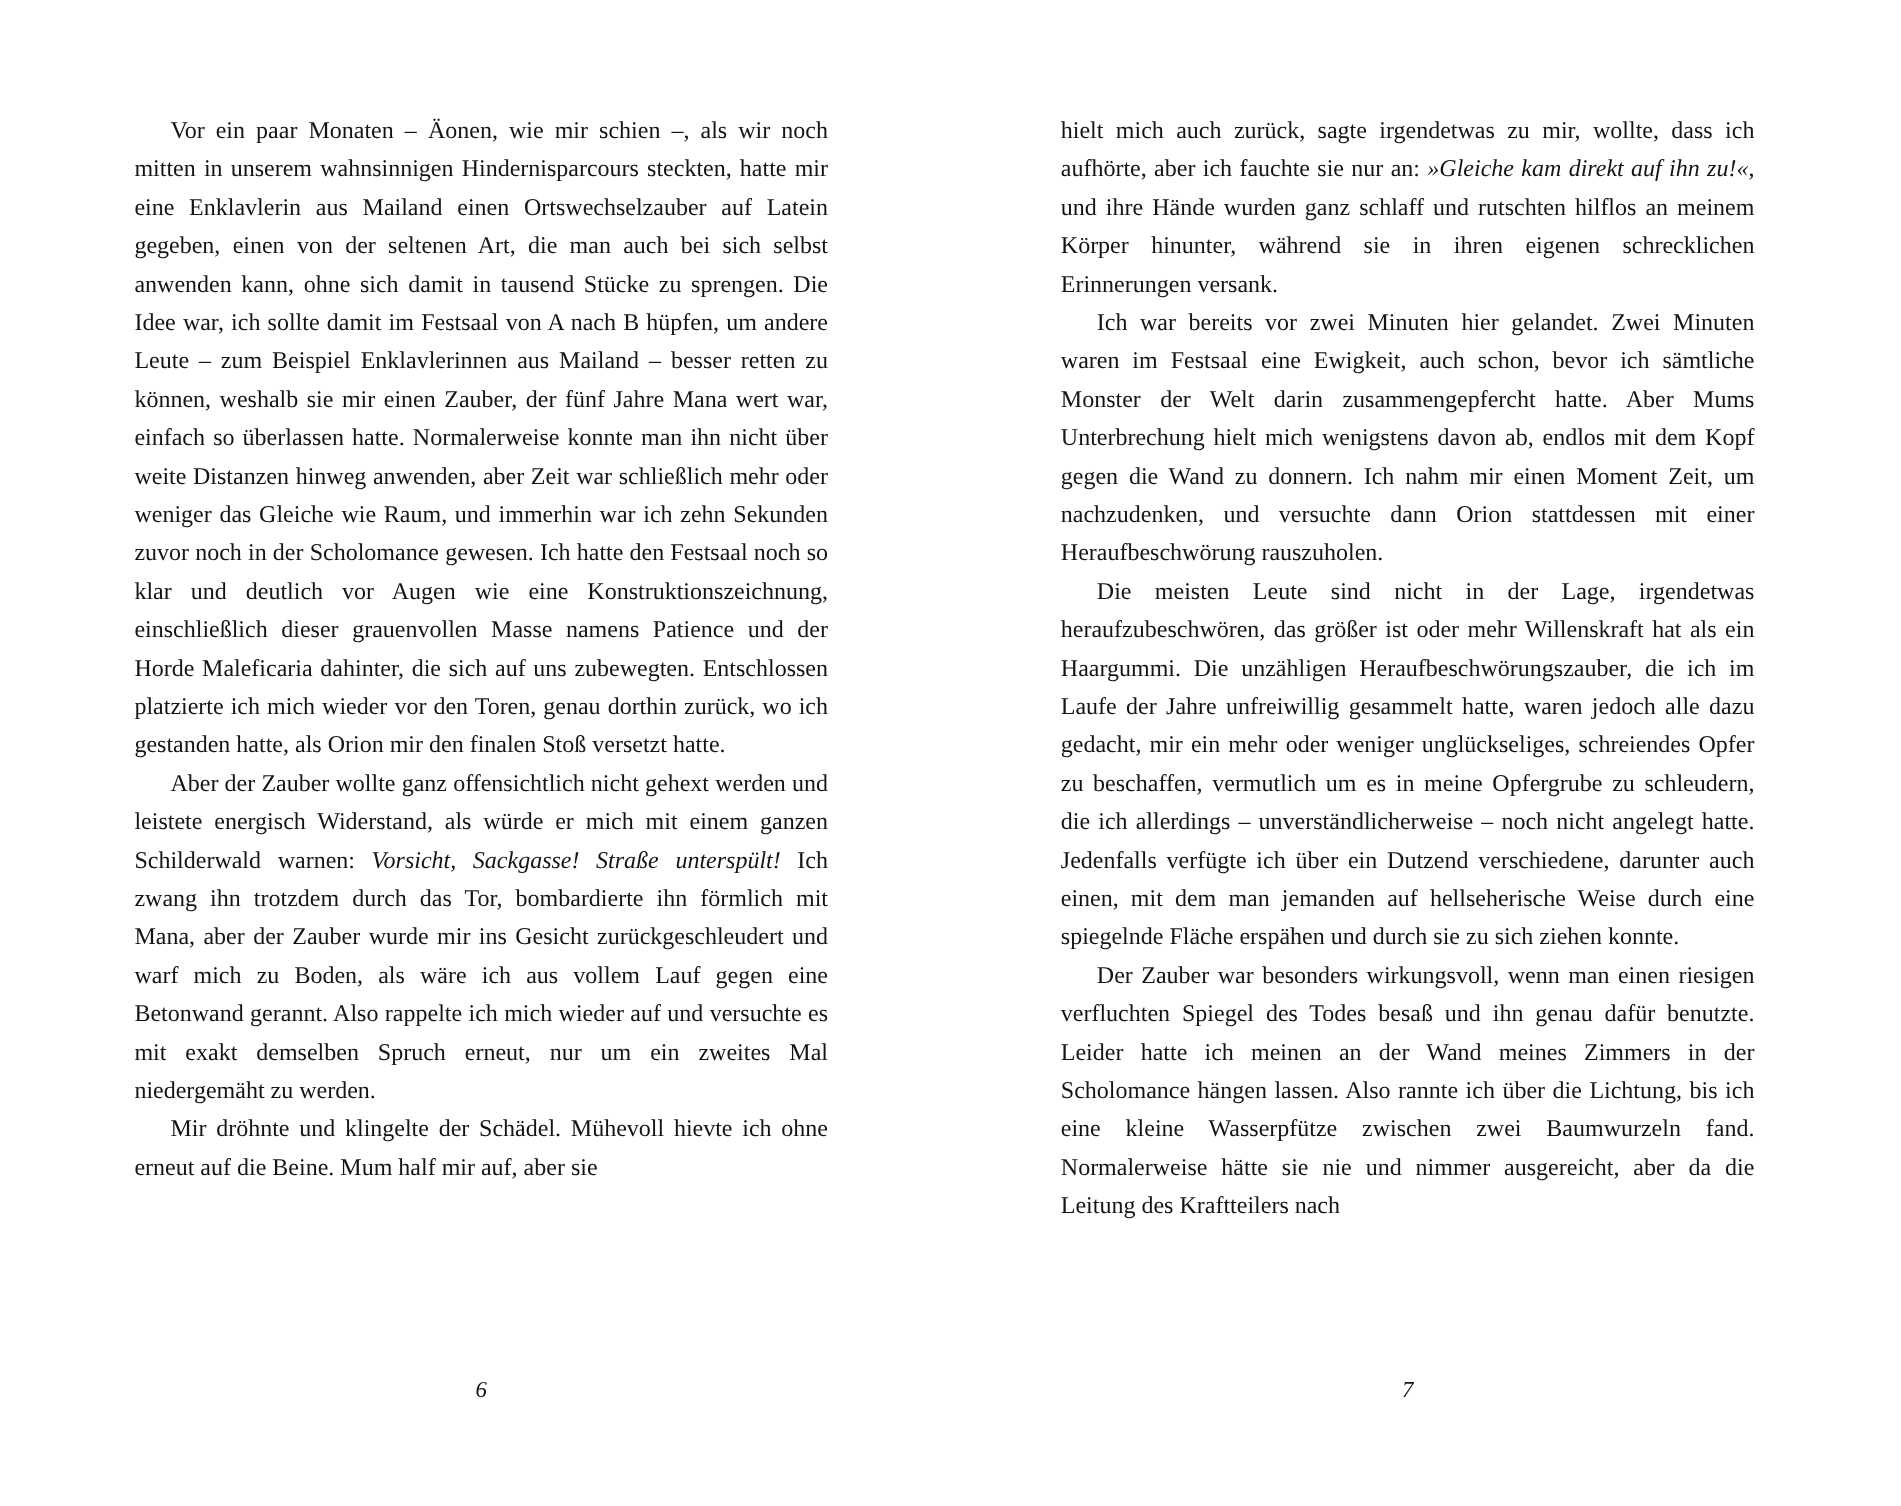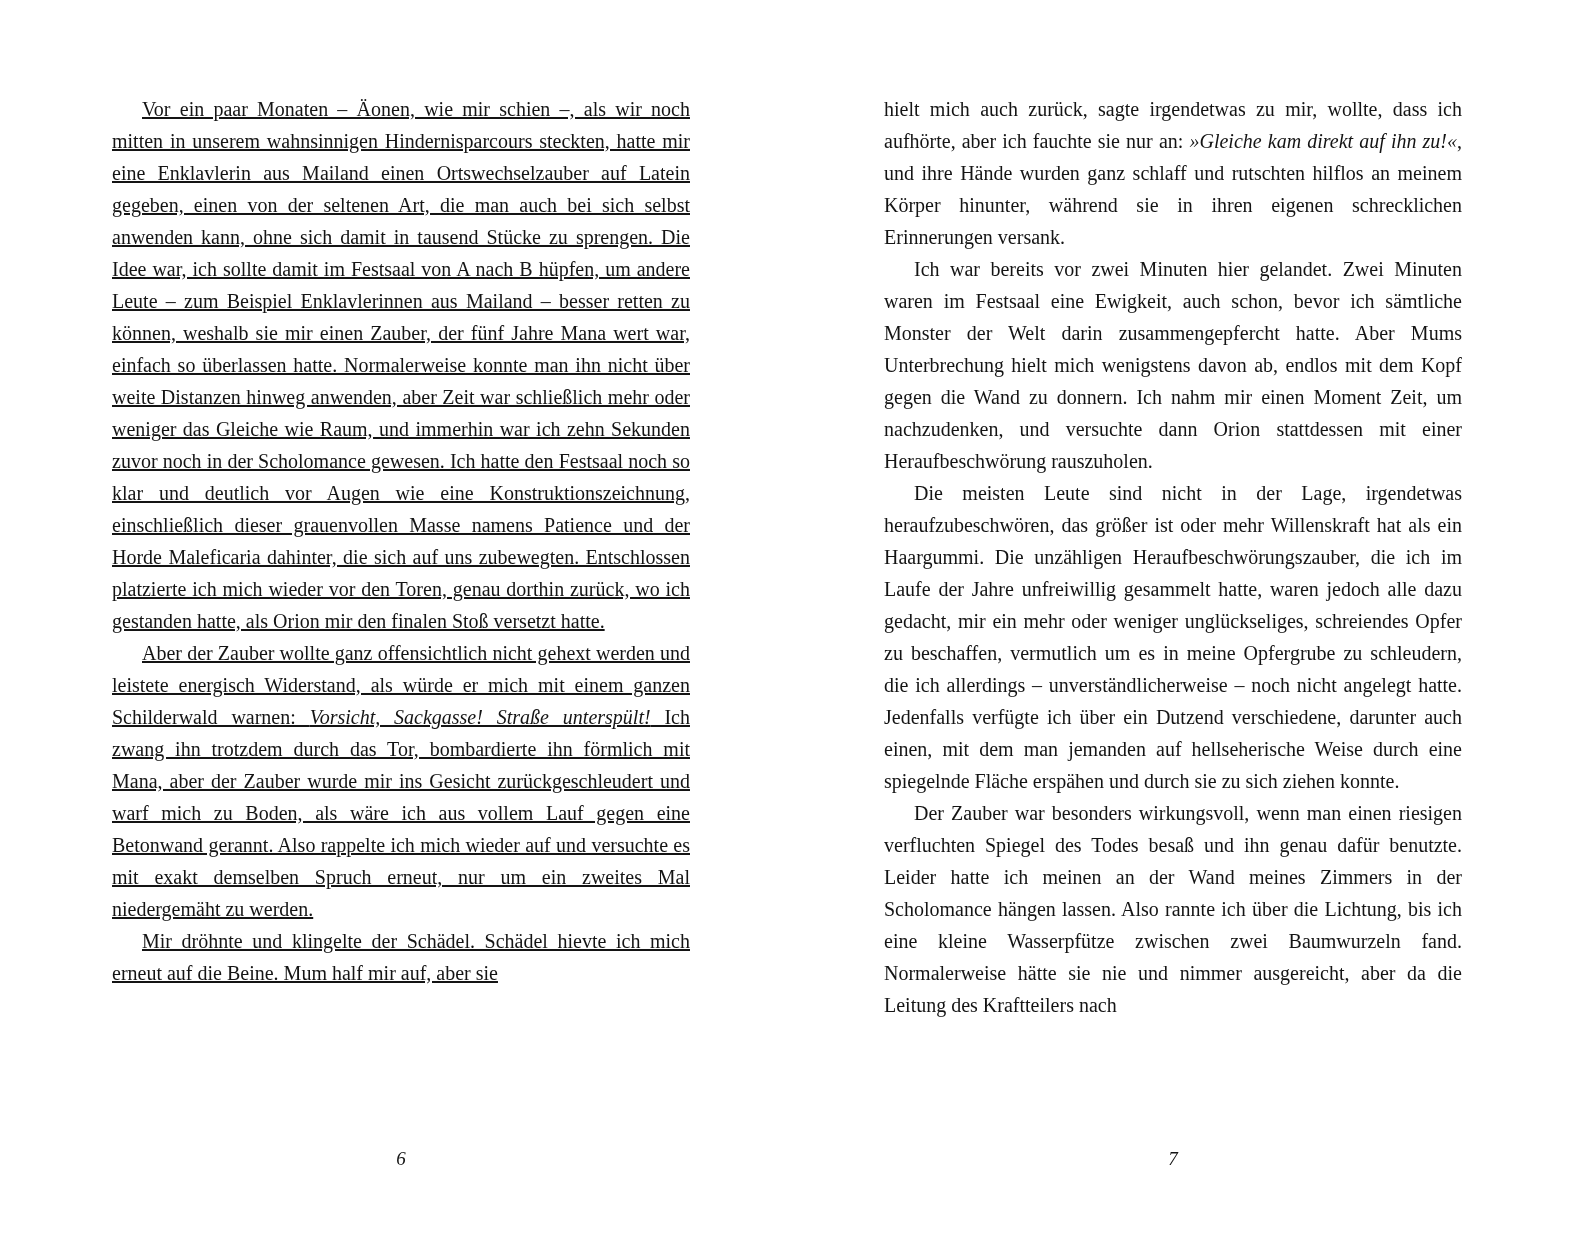--- a/index.html
+++ b/index.html
@@ -21,21 +21,21 @@
   .text-col {
     position: absolute;
     top: 93px;
     width: 578px;
     font-size: 20px;
     line-height: 32px;
     text-align: justify;
     hyphens: auto;
     -webkit-hyphens: auto;
   }
-  .text-col-left  { left: 112px; text-decoration: underline; }
+  .text-col-left  { left: 112px; }
   .text-col-right { left: 884px; }
   .text-col p {
     margin: 0;
     padding: 0;
   }
   .text-col p.indent {
     text-indent: 30px;
   }
   .italic {
     font-style: italic;
@@ -53,21 +53,21 @@
   .page-number-right { left: 884px; }
 </style>
 </head>
 <body>
 
 <div class="spread">
 
   <div class="text-col text-col-left">
     <p class="indent"><span>Vor ein paar Monaten – Äonen, wie mir schien –, als wir noch mitten in unserem wahnsinnigen Hindernisparcours steckten, hatte mir eine Enklavlerin aus Mailand einen Ortswechselzauber auf Latein gegeben, einen von der seltenen Art, die man auch bei sich selbst anwenden kann, ohne sich damit in tausend Stücke zu sprengen. Die Idee war, ich sollte damit im Festsaal von A nach B hüpfen, um andere Leute – zum Beispiel Enklavlerinnen aus Mailand – besser retten zu können, weshalb sie mir einen Zauber, der fünf Jahre Mana wert war, einfach so überlassen hatte. Normalerweise konnte man ihn nicht über weite Distanzen hinweg anwenden, aber Zeit war schließlich mehr oder weniger das Gleiche wie Raum, und immerhin war ich zehn Sekunden zuvor noch in der Scholomance gewesen. Ich hatte den Festsaal noch so klar und deutlich vor Augen wie eine Konstruktionszeichnung, einschließlich dieser grauenvollen Masse namens Patience und der Horde Maleficaria dahinter, die sich auf uns zubewegten. Entschlossen platzierte ich mich wieder vor den Toren, genau dorthin zurück, wo ich gestanden hatte, als Orion mir den finalen Stoß versetzt hatte.</span></p>
     <p class="indent"><span>Aber der Zauber wollte ganz offensichtlich nicht gehext werden und leistete energisch Widerstand, als würde er mich mit einem ganzen Schilderwald warnen: </span><span class="italic">Vorsicht, Sackgasse! Straße unterspült!</span><span> Ich zwang ihn trotzdem durch das Tor, bombardierte ihn förmlich mit Mana, aber der Zauber wurde mir ins Gesicht zurückgeschleudert und warf mich zu Boden, als wäre ich aus vollem Lauf gegen eine Betonwand gerannt. Also rappelte ich mich wieder auf und versuchte es mit exakt demselben Spruch erneut, nur um ein zweites Mal niedergemäht zu werden.</span></p>
-    <p class="indent"><span>Mir dröhnte und klingelte der Schädel. Schädel hievte ich mich erneut auf die Beine. Mum half mir auf, aber sie</span></p>
+    <p class="indent"><span>Mir dröhnte und klingelte der Schädel. Mühevoll hievte ich ohne erneut auf die Beine. Mum half mir auf, aber sie</span></p>
   </div>
 
   <div class="page-number page-number-left">6</div>
 
   <div class="text-col text-col-right">
     <p><span>hielt mich auch zurück, sagte irgendetwas zu mir, wollte, dass ich aufhörte, aber ich fauchte sie nur an: </span><span class="italic">»Gleiche kam direkt auf ihn zu!«</span><span>, und ihre Hände wurden ganz schlaff und rutschten hilflos an meinem Körper hinunter, während sie in ihren eigenen schrecklichen Erinnerungen versank.</span></p>
     <p class="indent"><span>Ich war bereits vor zwei Minuten hier gelandet. Zwei Minuten waren im Festsaal eine Ewigkeit, auch schon, bevor ich sämtliche Monster der Welt darin zusammengepfercht hatte. Aber Mums Unterbrechung hielt mich wenigstens davon ab, endlos mit dem Kopf gegen die Wand zu donnern. Ich nahm mir einen Moment Zeit, um nachzudenken, und versuchte dann Orion stattdessen mit einer Heraufbeschwörung rauszuholen.</span></p>
     <p class="indent"><span>Die meisten Leute sind nicht in der Lage, irgendetwas heraufzubeschwören, das größer ist oder mehr Willenskraft hat als ein Haargummi. Die unzähligen Heraufbeschwörungszauber, die ich im Laufe der Jahre unfreiwillig gesammelt hatte, waren jedoch alle dazu gedacht, mir ein mehr oder weniger unglückseliges, schreiendes Opfer zu beschaffen, vermutlich um es in meine Opfergrube zu schleudern, die ich allerdings – unverständlicherweise – noch nicht angelegt hatte. Jedenfalls verfügte ich über ein Dutzend verschiedene, darunter auch einen, mit dem man jemanden auf hellseherische Weise durch eine spiegelnde Fläche erspähen und durch sie zu sich ziehen konnte.</span></p>
     <p class="indent"><span>Der Zauber war besonders wirkungsvoll, wenn man einen riesigen verfluchten Spiegel des Todes besaß und ihn genau dafür benutzte. Leider hatte ich meinen an der Wand meines Zimmers in der Scholomance hängen lassen. Also rannte ich über die Lichtung, bis ich eine kleine Wasserpfütze zwischen zwei Baumwurzeln fand. Normalerweise hätte sie nie und nimmer ausgereicht, aber da die Leitung des Kraftteilers nach</span></p>
   </div>

